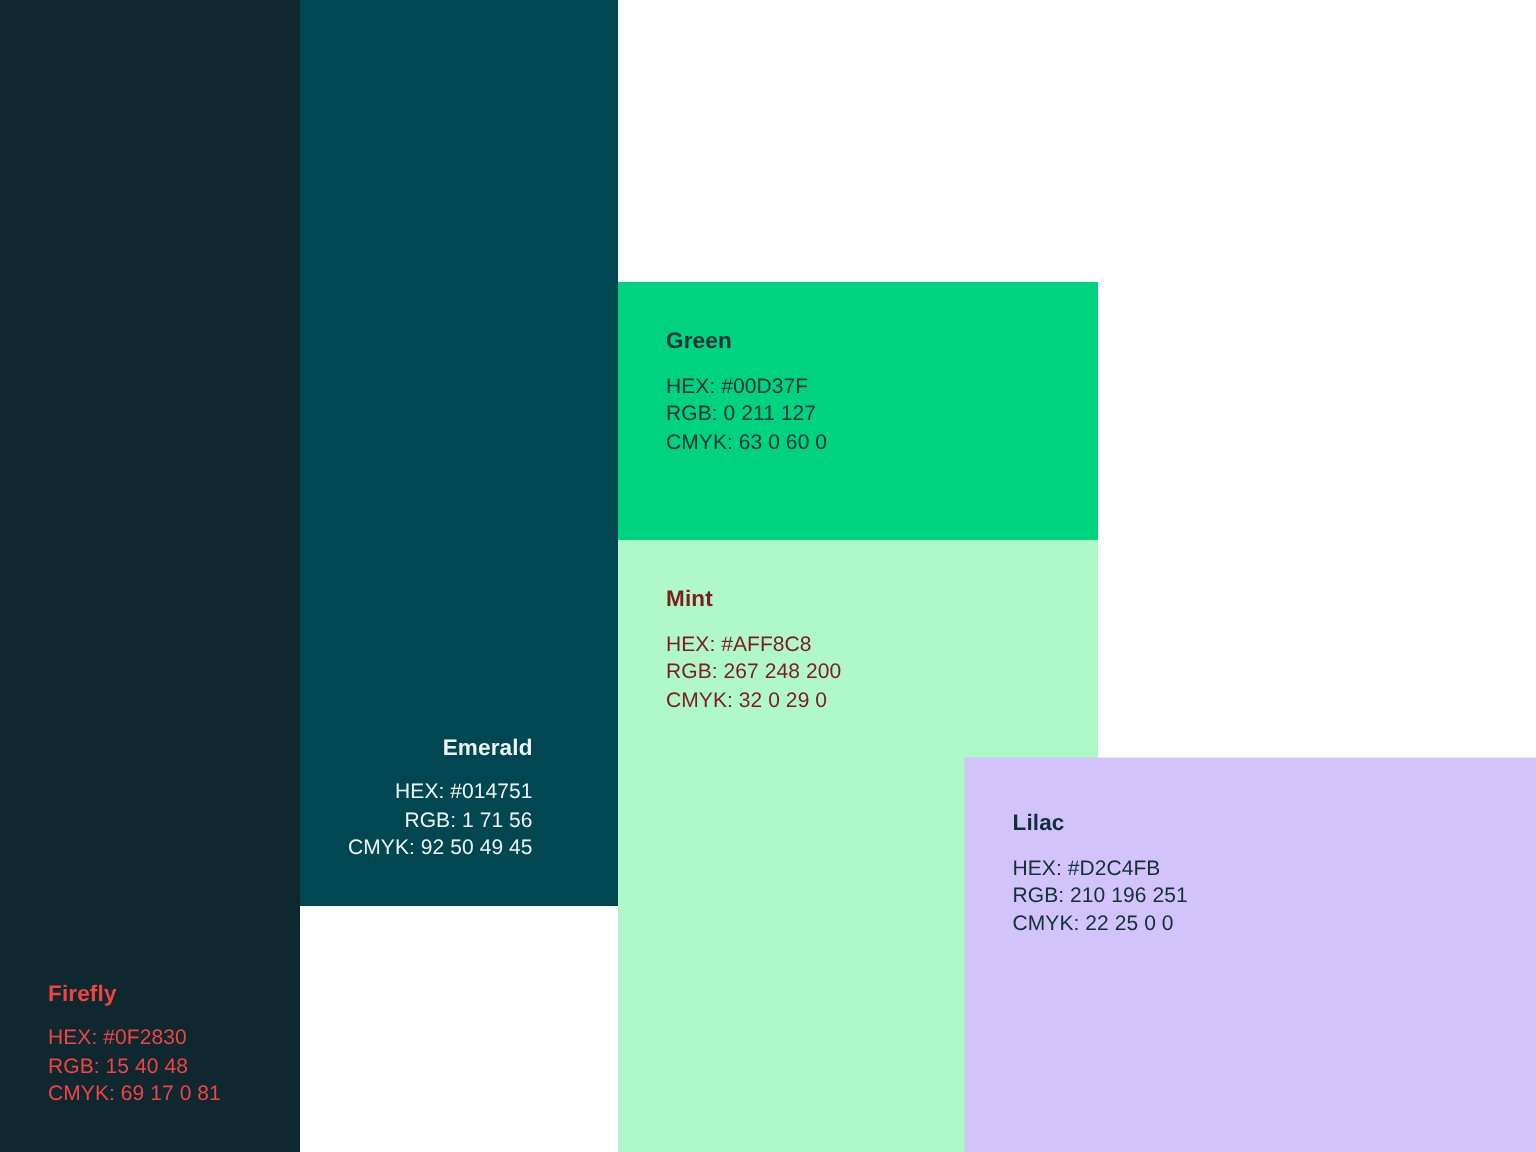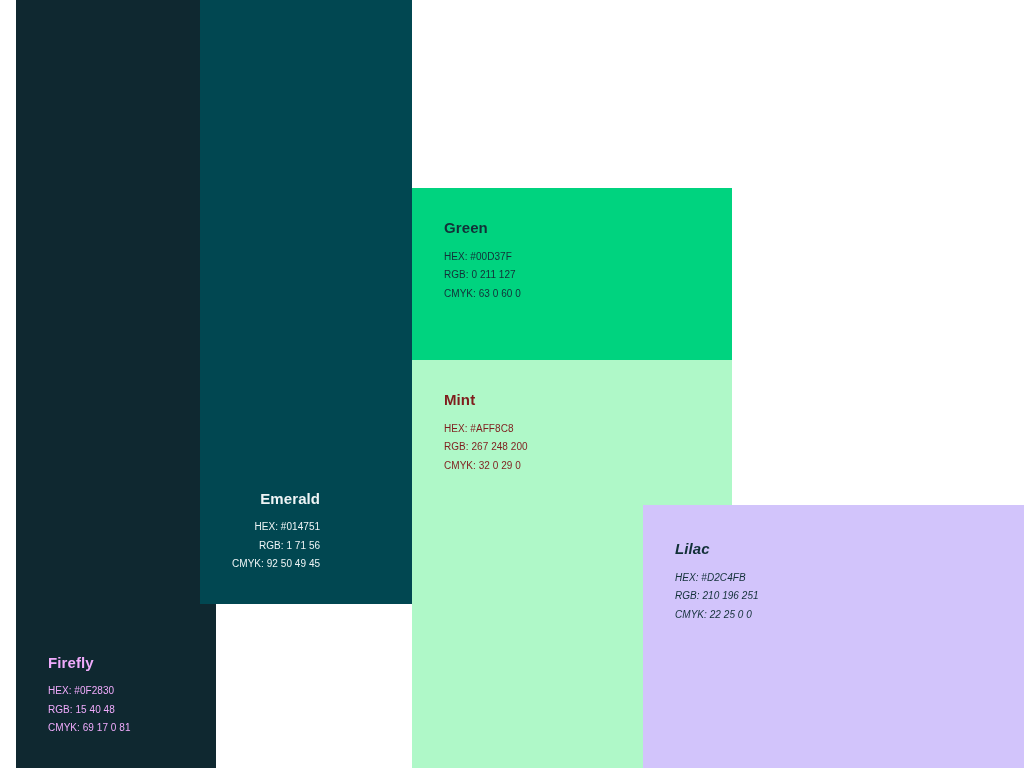--- a/index.html
+++ b/index.html
@@ -25,21 +25,21 @@
     left: 32px;
   }
   .swatch-name {
     font-size: 15px;
     font-weight: bold;
     letter-spacing: 0.1px;
     margin: 0 0 11px 0;
     line-height: 1.1;
   }
   .spec-line {
-    font-size: 10px;
+    font-size: 14px;
     font-weight: normal;
     line-height: 18.6px;
     letter-spacing: 0.05px;
     white-space: nowrap;
   }
 
   
   #swatch-firefly {
     left: 0; top: 0; width: 200px; height: 768px;
   }
@@ -70,30 +70,30 @@
   #swatch-mint .swatch-info { top: 32px; }
 
   
   #swatch-banana-yellow {
     left: 732px; top: 0; width: 292px; height: 505px;
   }
   #swatch-banana-yellow .swatch-info { bottom: 30px; }
 
   
   #swatch-lilac {
-    left: 643px; top: 505px; width: 381px; height: 263px; font-style: italic;
+    left: 643px; top: 505px; width: 381px; height: 263px;
   }
   #swatch-lilac .swatch-info { top: 36px; }
 </style>
 </head>
 <body>
 
 <div id="palette">
 
-  <div class="swatch" id="swatch-firefly" style="background-color: rgb(15, 40, 48); color: #f0abfc; margin-left: 16px;">
+  <div class="swatch" id="swatch-firefly" style="background-color: rgb(15, 40, 48); color: #ef4444;">
     <div class="swatch-info">
       <div class="swatch-name">Firefly</div>
       <div class="spec-line">HEX: #0F2830</div>
       <div class="spec-line">RGB: 15 40 48</div>
       <div class="spec-line">CMYK: 69 17 0 81</div>
     </div>
   </div>
 
   <div class="swatch" id="swatch-emerald" style="background-color: rgb(1, 71, 81); color: rgb(238, 244, 245); text-align: right;">
     <div class="swatch-info">

